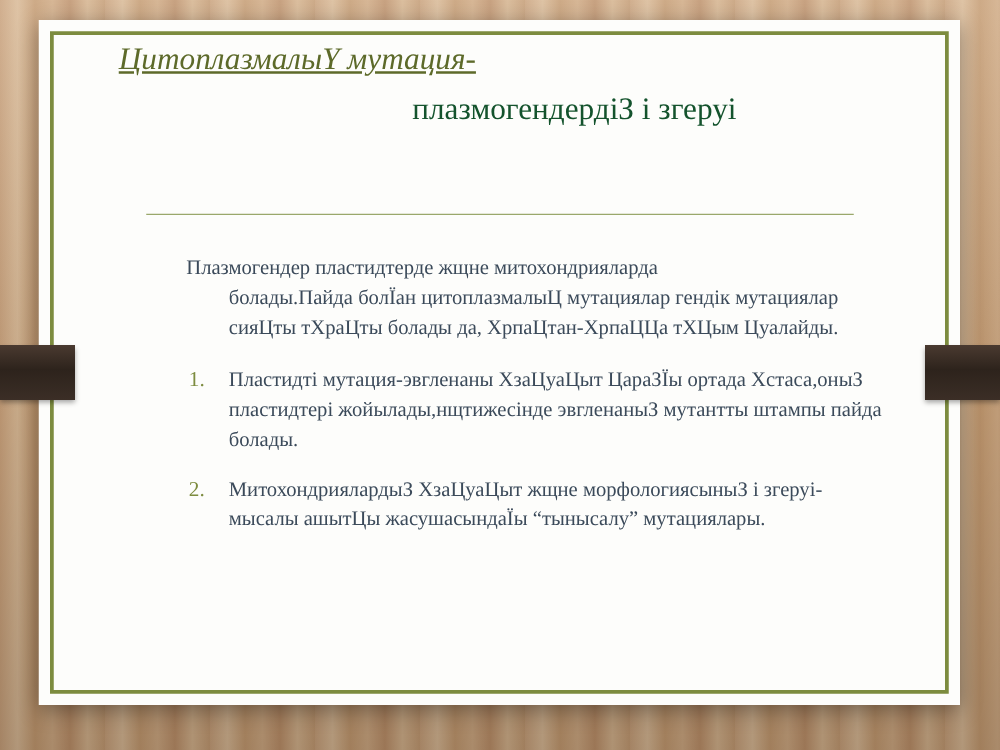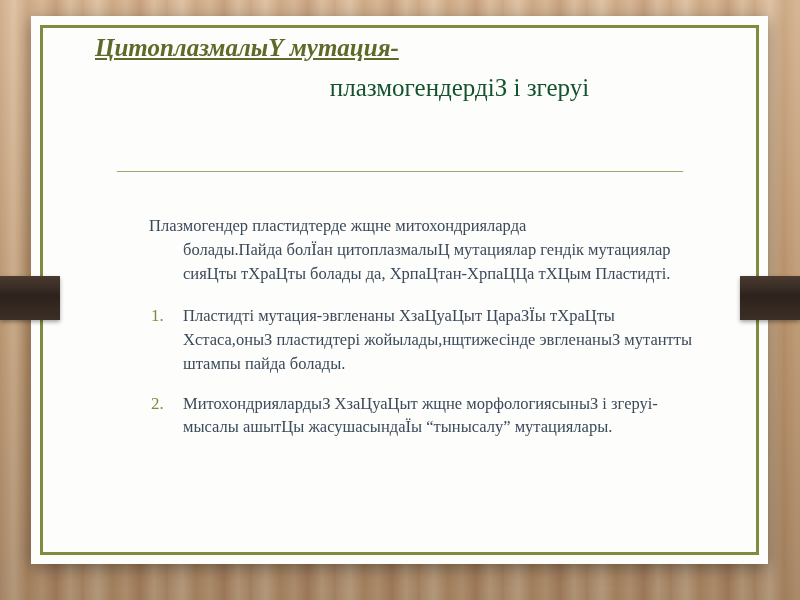--- a/index.html
+++ b/index.html
@@ -77,21 +77,21 @@
     left: 0;
     top: 0;
     right: 0;
     bottom: 0;
     padding: 18px 34px 0 34px;
     box-sizing: border-box;
   }
 
   .title-line1 {
     font-family: "Liberation Serif", serif;
-    font-weight: bold;
+    font-weight: normal;
     font-style: italic;
     font-size: 25px;
     color: #5d6a2a;
     text-decoration: underline;
     text-align: left;
     padding-left: 30px;
     line-height: 1.1;
   }
   .title-line2 {
     font-family: "Liberation Serif", serif;
@@ -104,21 +104,21 @@
   }
 
   .divider {
     margin: 70px auto 0 auto;
     width: 566px;
     height: 1px;
     background: #9aa86b;
   }
 
   .body-block {
-    margin-top: 42px;
+    margin-top: 30px;
     padding-left: 84px;
     padding-right: 26px;
     color: #3b4a5a;
     font-size: 16.5px;
     line-height: 1.45;
   }
   .para {
     text-indent: 0;
     margin: 0;
   }
@@ -167,23 +167,23 @@
     <div class="title-line1">ЦитоплазмалыҮ мутация-</div>
 
     <div class="title-line2">плазмогендердіЗ і згеруі</div>
 
     <div class="divider"></div>
 
     <div class="body-block">
 
       <p class="para">
         <span>Плазмогендер пластидтерде жщне митохондрияларда</span>
-        <span class="cont">болады.Пайда болЇан цитоплазмалыЦ мутациялар гендік мутациялар сияЦты тХраЦты болады да, ХрпаЦтан-ХрпаЦЦа тХЦым Пластидті.</span>
+        <span class="cont">болады.Пайда болЇан цитоплазмалыЦ мутациялар гендік мутациялар сияЦты тХраЦты болады да, ХрпаЦтан-ХрпаЦЦа тХЦым Цуалайды.</span>
       </p>
 
       <ol class="num-list">
-        <li>Пластидті мутация-эвгленаны ХзаЦуаЦыт ЦараЗЇы тХраЦты Хстаса,оныЗ пластидтері жойылады,нщтижесінде эвгленаныЗ мутантты штампы пайда болады.</li>
+        <li>Пластидті мутация-эвгленаны ХзаЦуаЦыт ЦараЗЇы ортада Хстаса,оныЗ пластидтері жойылады,нщтижесінде эвгленаныЗ мутантты штампы пайда болады.</li>
         <li>МитохондриялардыЗ ХзаЦуаЦыт жщне морфологиясыныЗ і згеруі-мысалы ашытЦы жасушасындаЇы “тынысалу” мутациялары.</li>
       </ol>
 
     </div>
   </div>
 </div>
 
 </body></html>

